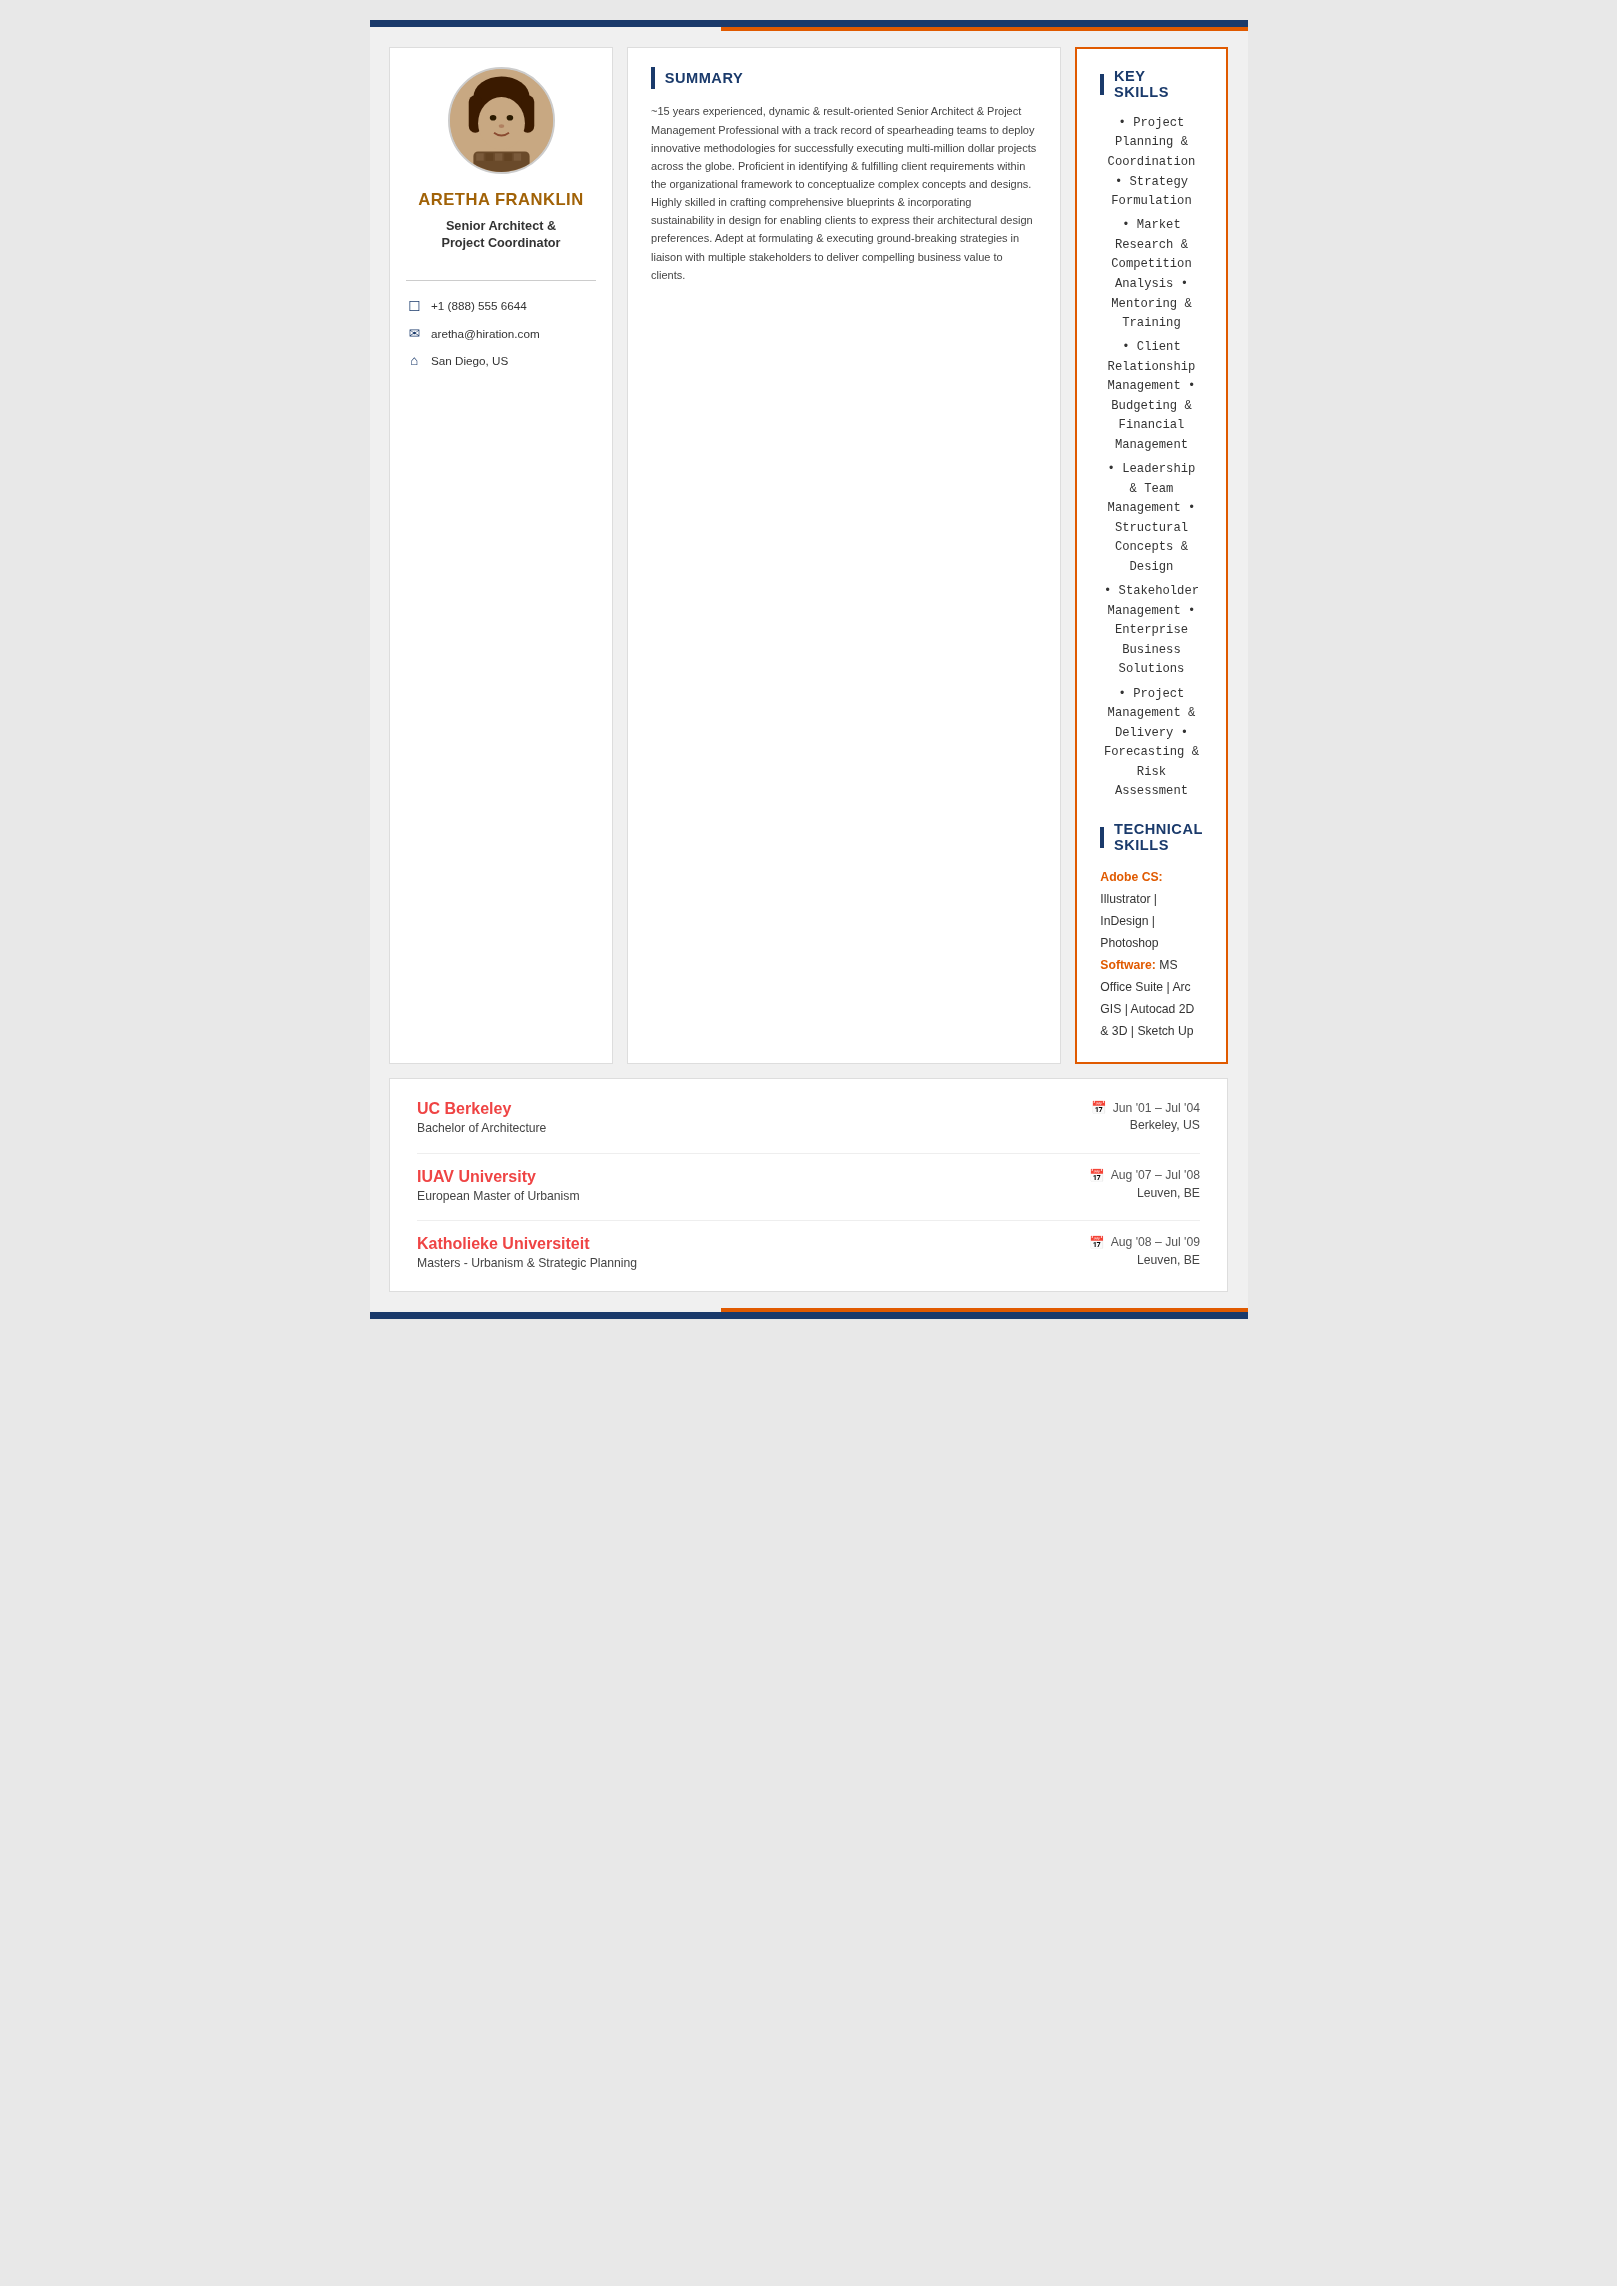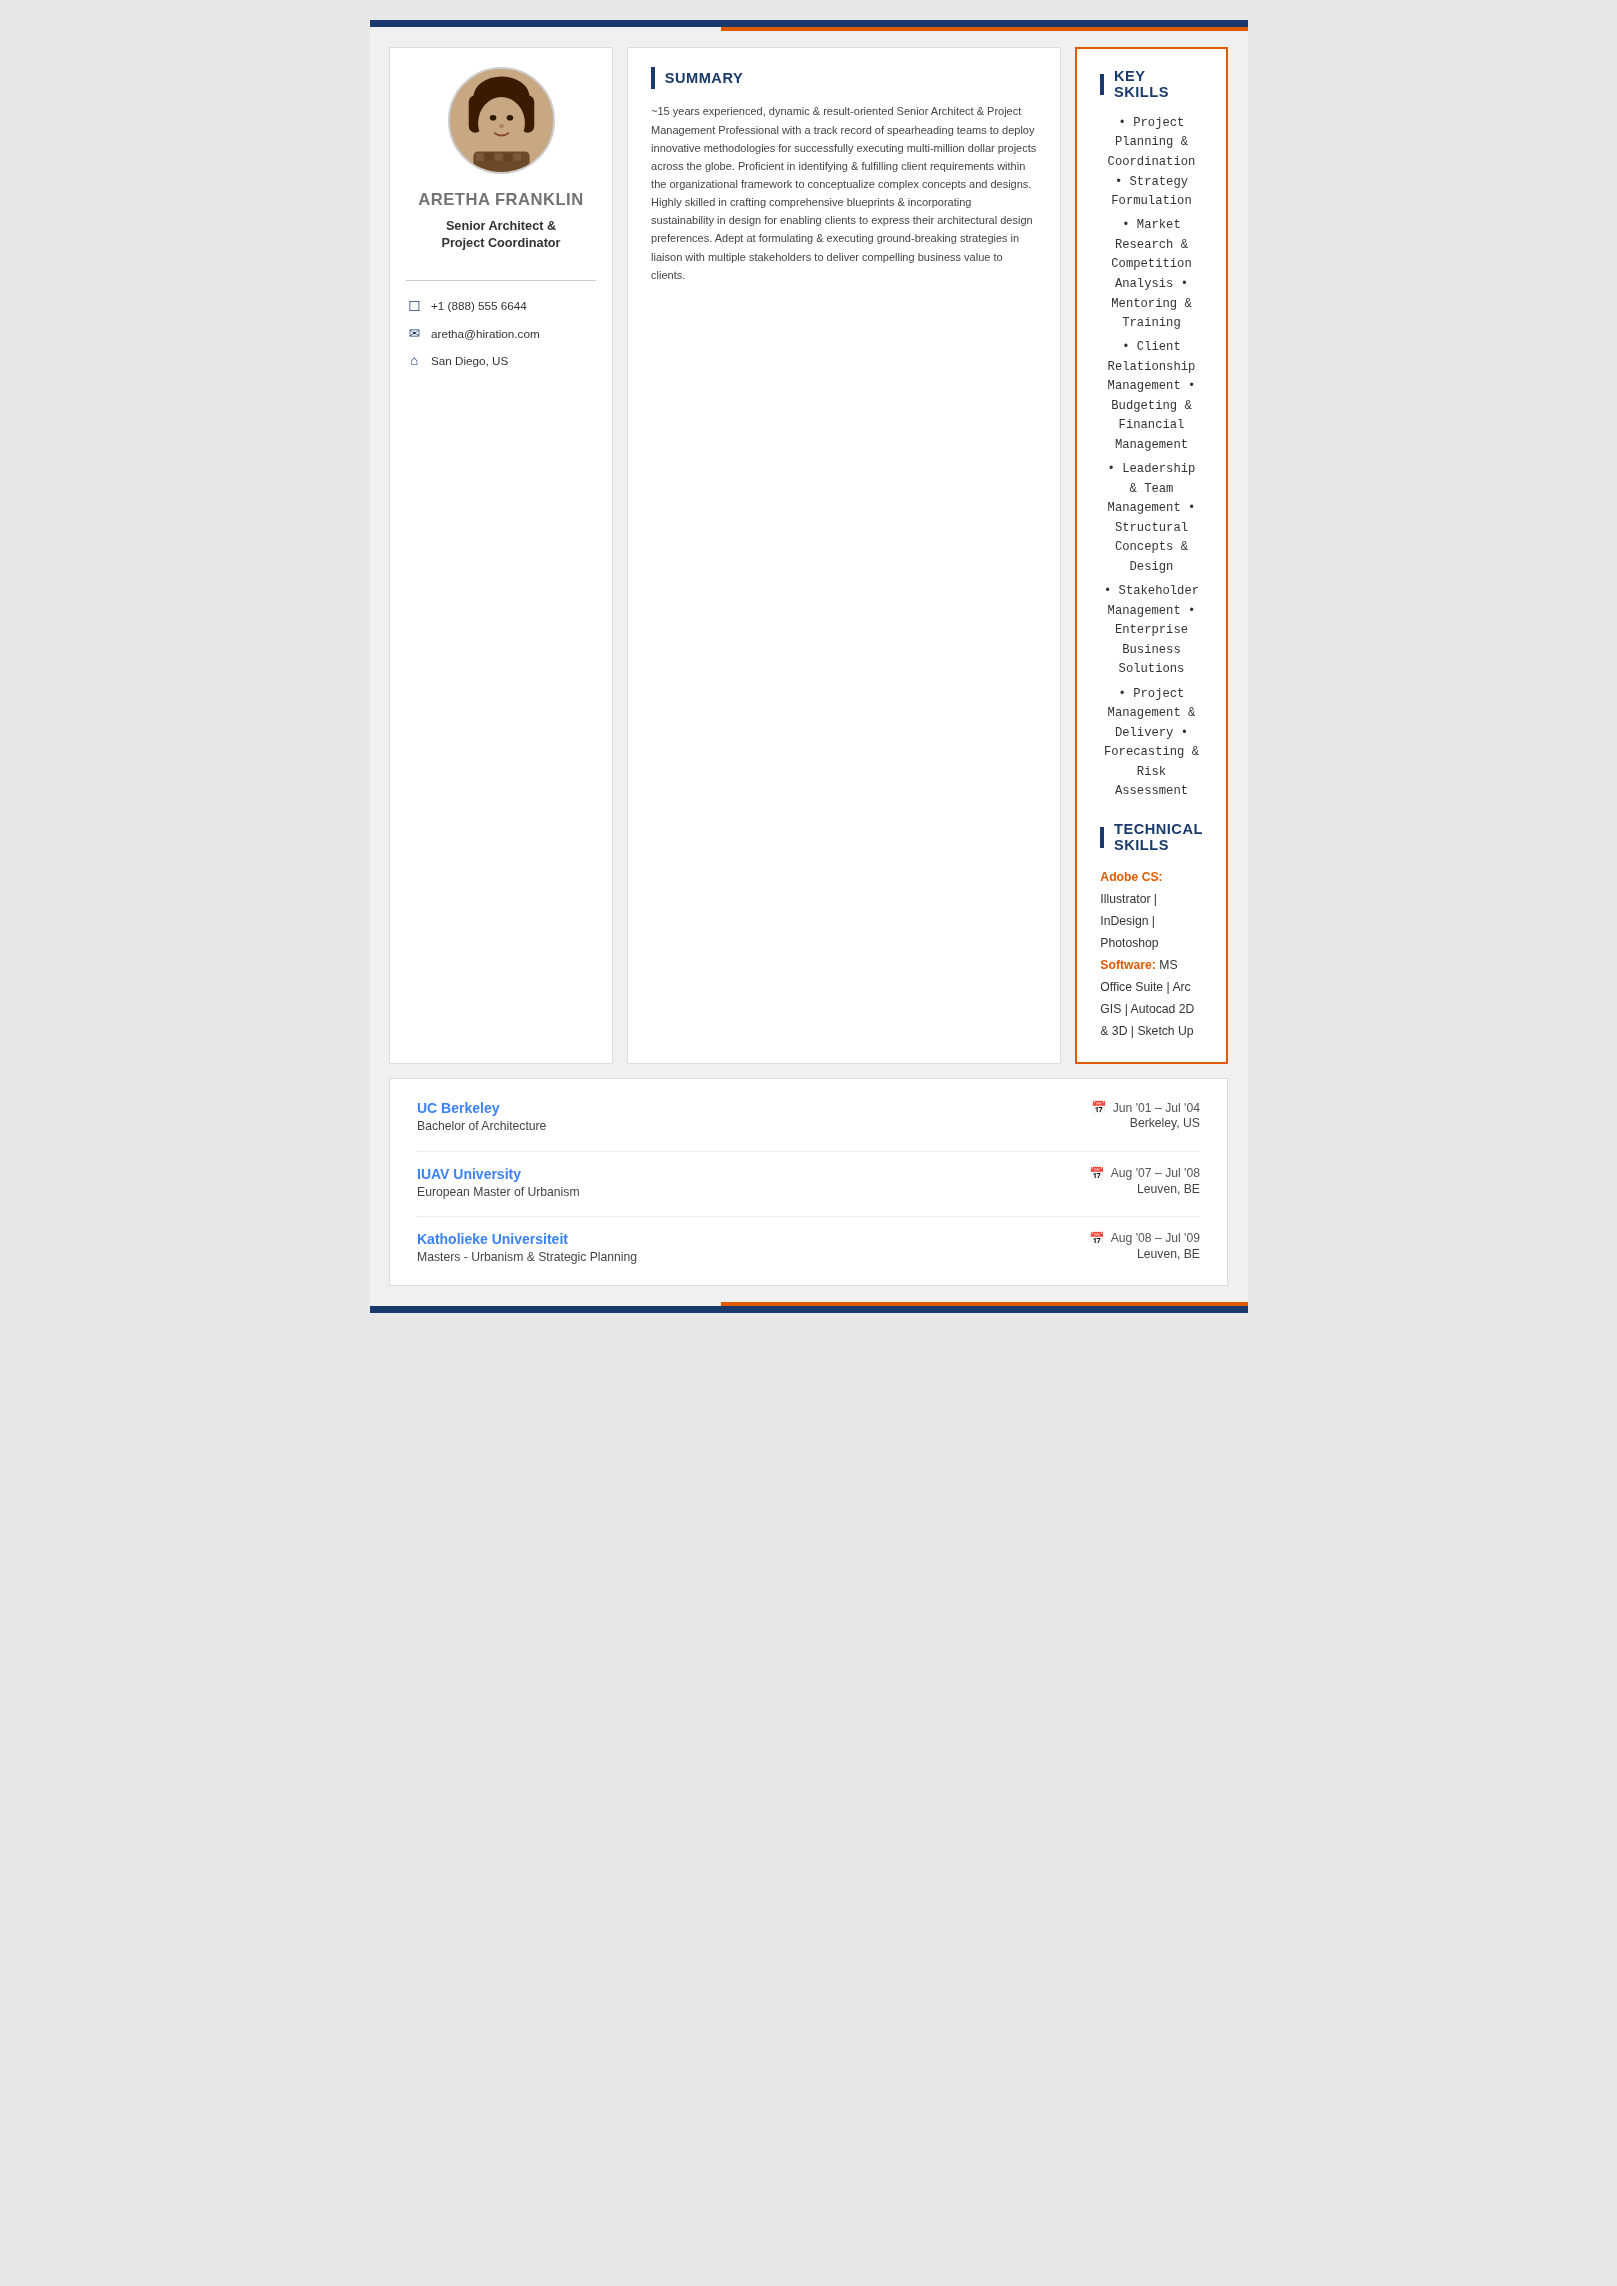--- a/index.html
+++ b/index.html
@@ -74,21 +74,21 @@
       justify-content: center;
     }
     
     .name-section {
       text-align: center;
       margin-bottom: 11.7px;
     }
     .name {
       font-size: 16.6px;
       font-weight: 900;
-      color: #737373;
+      color: #a16207;
       letter-spacing: 0.5px;
       text-transform: uppercase;
       line-height: 1.2;
     }
     .title {
       font-size: 12.7px;
       font-weight: 700;
       color: #333;
       text-align: center;
       margin-top: 7.8px;
@@ -205,23 +205,23 @@
     
     .edu-entry {
       margin-bottom: 17.6px;
     }
     .edu-header {
       display: flex;
       justify-content: space-between;
       align-items: flex-start;
     }
     .edu-institution {
-      font-size: 14px;
+      font-size: 16px;
       font-weight: 800;
-      color: #3b82f6;
+      color: #ef4444;
     }
     .edu-date {
       font-size: 12.2px;
       color: #555;
       display: flex;
       align-items: center;
       gap: 5.9px;
     }
     .cal-icon {
       color: #555;

